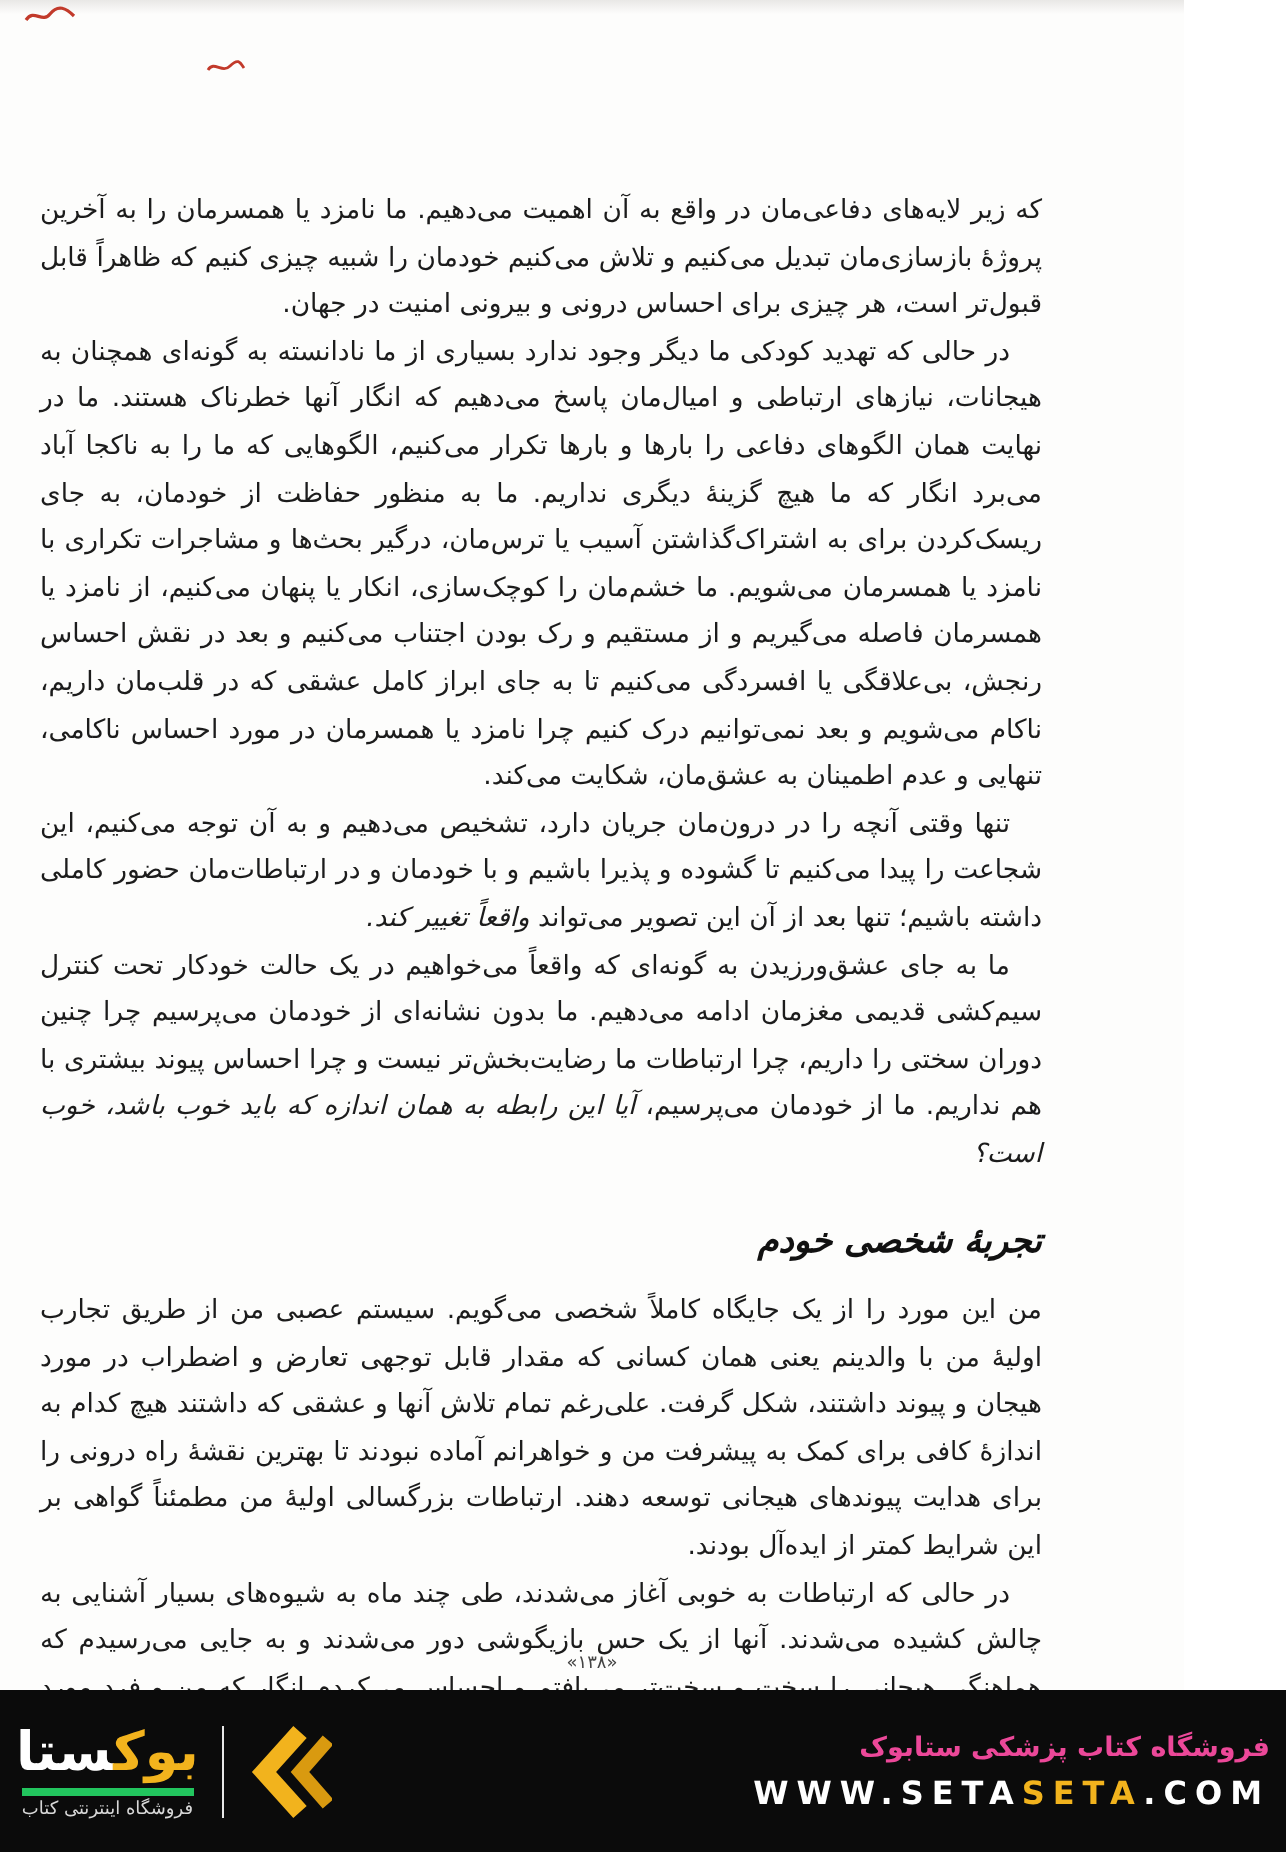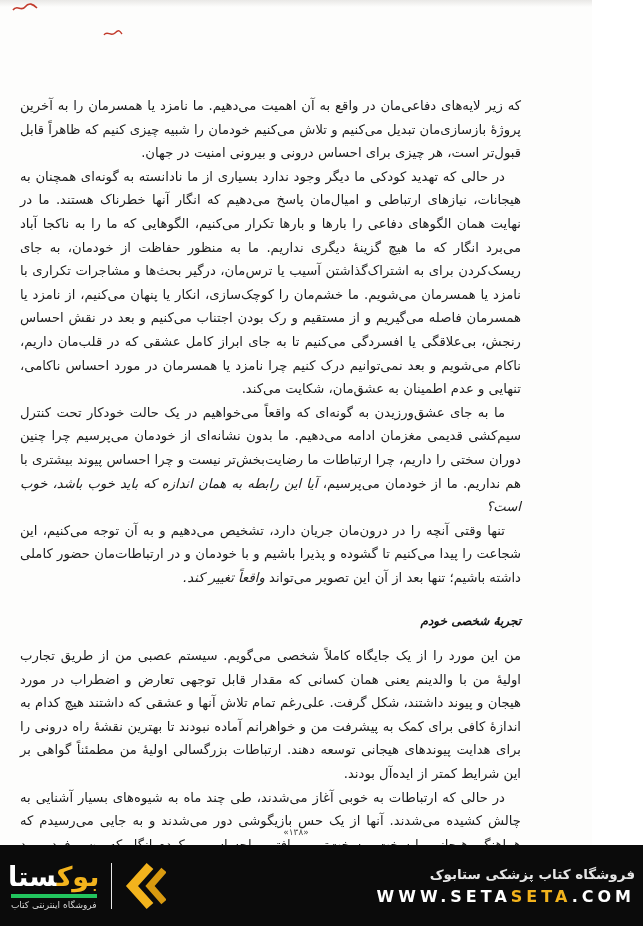--- a/index.html
+++ b/index.html
@@ -14,21 +14,21 @@
   }
   .text-block{
     position:absolute;top:94px;right:71px;width:501px;
     direction:rtl;text-align:justify;
     font-size:13.2px;line-height:23.6px;color:#1c1c1c;
   }
   .para{margin:0;text-indent:16px;}
   .para.no-indent{text-indent:0;}
   .para i{font-style:italic;}
   .heading{
-    margin:21px 0 10px;font-size:12px;font-weight:bold;color:#111;
+    margin:21px 0 10px;font-size:17px;font-weight:bold;color:#111;
     text-align:right;font-style:italic;
   }
   .page-number{
     position:absolute;bottom:8px;left:0;width:100%;
     text-align:center;font-size:9px;color:#444;direction:rtl;
   }
   .pen-mark{position:absolute;}
   .pen-mark.m1{top:2px;left:12px;}
   .pen-mark.m2{top:29px;left:103px;}
   
@@ -37,21 +37,21 @@
     background:#0b0b0b;display:flex;align-items:center;
     justify-content:space-between;padding:0 8px;box-sizing:border-box;
   }
   .footer-left{display:flex;align-items:center;gap:12px;}
   .logo-text{display:flex;flex-direction:column;align-items:center;direction:rtl;}
   .logo-name{font-size:27px;font-weight:bold;line-height:30px;color:#fff;}
   .logo-name .accent{color:#f2b31d;}
   .logo-sub{font-size:9px;color:#d8d8d8;margin-top:2px;border-top:4px solid #22c55e;padding-top:2px;}
   .logo-divider{width:1px;height:46px;background:#e8e8e8;}
   .footer-right{display:flex;flex-direction:column;align-items:flex-end;gap:5px;}
-  .store-title{direction:rtl;font-size:13.5px;font-weight:bold;color:#e5e5e5;}
+  .store-title{direction:rtl;font-size:13.5px;font-weight:bold;color:#ec4899;}
   .website{font-size:16px;font-weight:bold;letter-spacing:4px;color:#fff;white-space:nowrap;}
   .website .accent{color:#f2b31d;}
 </style>
 </head>
 <body>
 
 <div class="page">
 
   <svg class="pen-mark m1" width="26" height="12" viewBox="0 0 26 12">
     <path d="M1 8 C5 2, 9 10, 13 5 S 21 2, 25 6" stroke="#c23a2b" stroke-width="1.6" fill="none"></path>
@@ -61,26 +61,26 @@
   </svg>
 
   <div class="text-block">
     <p class="para no-indent">
       <span>که زیر لایه‌های دفاعی‌مان در واقع به آن اهمیت می‌دهیم. ما نامزد یا همسرمان را به آخرین پروژهٔ بازسازی‌مان تبدیل می‌کنیم و تلاش می‌کنیم خودمان را شبیه چیزی کنیم که ظاهراً قابل قبول‌تر است، هر چیزی برای احساس درونی و بیرونی امنیت در جهان.</span>
     </p>
     <p class="para">
       <span>در حالی که تهدید کودکی ما دیگر وجود ندارد بسیاری از ما نادانسته به گونه‌ای همچنان به هیجانات، نیازهای ارتباطی و امیال‌مان پاسخ می‌دهیم که انگار آنها خطرناک هستند. ما در نهایت همان الگوهای دفاعی را بارها و بارها تکرار می‌کنیم، الگوهایی که ما را به ناکجا آباد می‌برد انگار که ما هیچ گزینهٔ دیگری نداریم. ما به منظور حفاظت از خودمان، به جای ریسک‌کردن برای به اشتراک‌گذاشتن آسیب یا ترس‌مان، درگیر بحث‌ها و مشاجرات تکراری با نامزد یا همسرمان می‌شویم. ما خشم‌مان را کوچک‌سازی، انکار یا پنهان می‌کنیم، از نامزد یا همسرمان فاصله می‌گیریم و از مستقیم و رک بودن اجتناب می‌کنیم و بعد در نقش احساس رنجش، بی‌علاقگی یا افسردگی می‌کنیم تا به جای ابراز کامل عشقی که در قلب‌مان داریم، ناکام می‌شویم و بعد نمی‌توانیم درک کنیم چرا نامزد یا همسرمان در مورد احساس ناکامی، تنهایی و عدم اطمینان به عشق‌مان، شکایت می‌کند.</span>
     </p>
     <p class="para">
+      <span>تنها وقتی آنچه را در درون‌مان جریان دارد، تشخیص می‌دهیم و به آن توجه می‌کنیم، این شجاعت را پیدا می‌کنیم تا گشوده و پذیرا باشیم و با خودمان و در ارتباطات‌مان حضور کاملی داشته باشیم؛ تنها بعد از آن این تصویر می‌تواند</span>
+      <i>واقعاً تغییر کند.</i>
+    </p>
+    <p class="para">
       <span>ما به جای عشق‌ورزیدن به گونه‌ای که واقعاً می‌خواهیم در یک حالت خودکار تحت کنترل سیم‌کشی قدیمی مغزمان ادامه می‌دهیم. ما بدون نشانه‌ای از خودمان می‌پرسیم چرا چنین دوران سختی را داریم، چرا ارتباطات ما رضایت‌بخش‌تر نیست و چرا احساس پیوند بیشتری با هم نداریم. ما از خودمان می‌پرسیم،</span>
       <i>آیا این رابطه به همان اندازه که باید خوب باشد، خوب است؟</i>
-    </p>
-    <p class="para">
-      <span>تنها وقتی آنچه را در درون‌مان جریان دارد، تشخیص می‌دهیم و به آن توجه می‌کنیم، این شجاعت را پیدا می‌کنیم تا گشوده و پذیرا باشیم و با خودمان و در ارتباطات‌مان حضور کاملی داشته باشیم؛ تنها بعد از آن این تصویر می‌تواند</span>
-      <i>واقعاً تغییر کند.</i>
     </p>
     <h2 class="heading">تجربهٔ شخصی خودم</h2>
     <p class="para no-indent">
       <span>من این مورد را از یک جایگاه کاملاً شخصی می‌گویم. سیستم عصبی من از طریق تجارب اولیهٔ من با والدینم یعنی همان کسانی که مقدار قابل توجهی تعارض و اضطراب در مورد هیجان و پیوند داشتند، شکل گرفت. علی‌رغم تمام تلاش آنها و عشقی که داشتند هیچ کدام به اندازهٔ کافی برای کمک به پیشرفت من و خواهرانم آماده نبودند تا بهترین نقشهٔ راه درونی را برای هدایت پیوندهای هیجانی توسعه دهند. ارتباطات بزرگسالی اولیهٔ من مطمئناً گواهی بر این شرایط کمتر از ایده‌آل بودند.</span>
     </p>
     <p class="para">
       <span>در حالی که ارتباطات به خوبی آغاز می‌شدند، طی چند ماه به شیوه‌های بسیار آشنایی به چالش کشیده می‌شدند. آنها از یک حس بازیگوشی دور می‌شدند و به جایی می‌رسیدم که هماهنگی هیجانی را سخت و سخت‌تر می‌یافتم و احساس می‌کردم انگار که من و فرد مورد علاقه‌ام در سمت و سوی هیجانی یکسانی قرار نداشتیم. تعاملات ما اغلب مملو از تنش بود و به نظر می‌رسید تعارض همواره آمادهٔ</span>
     </p>
   </div>
 

